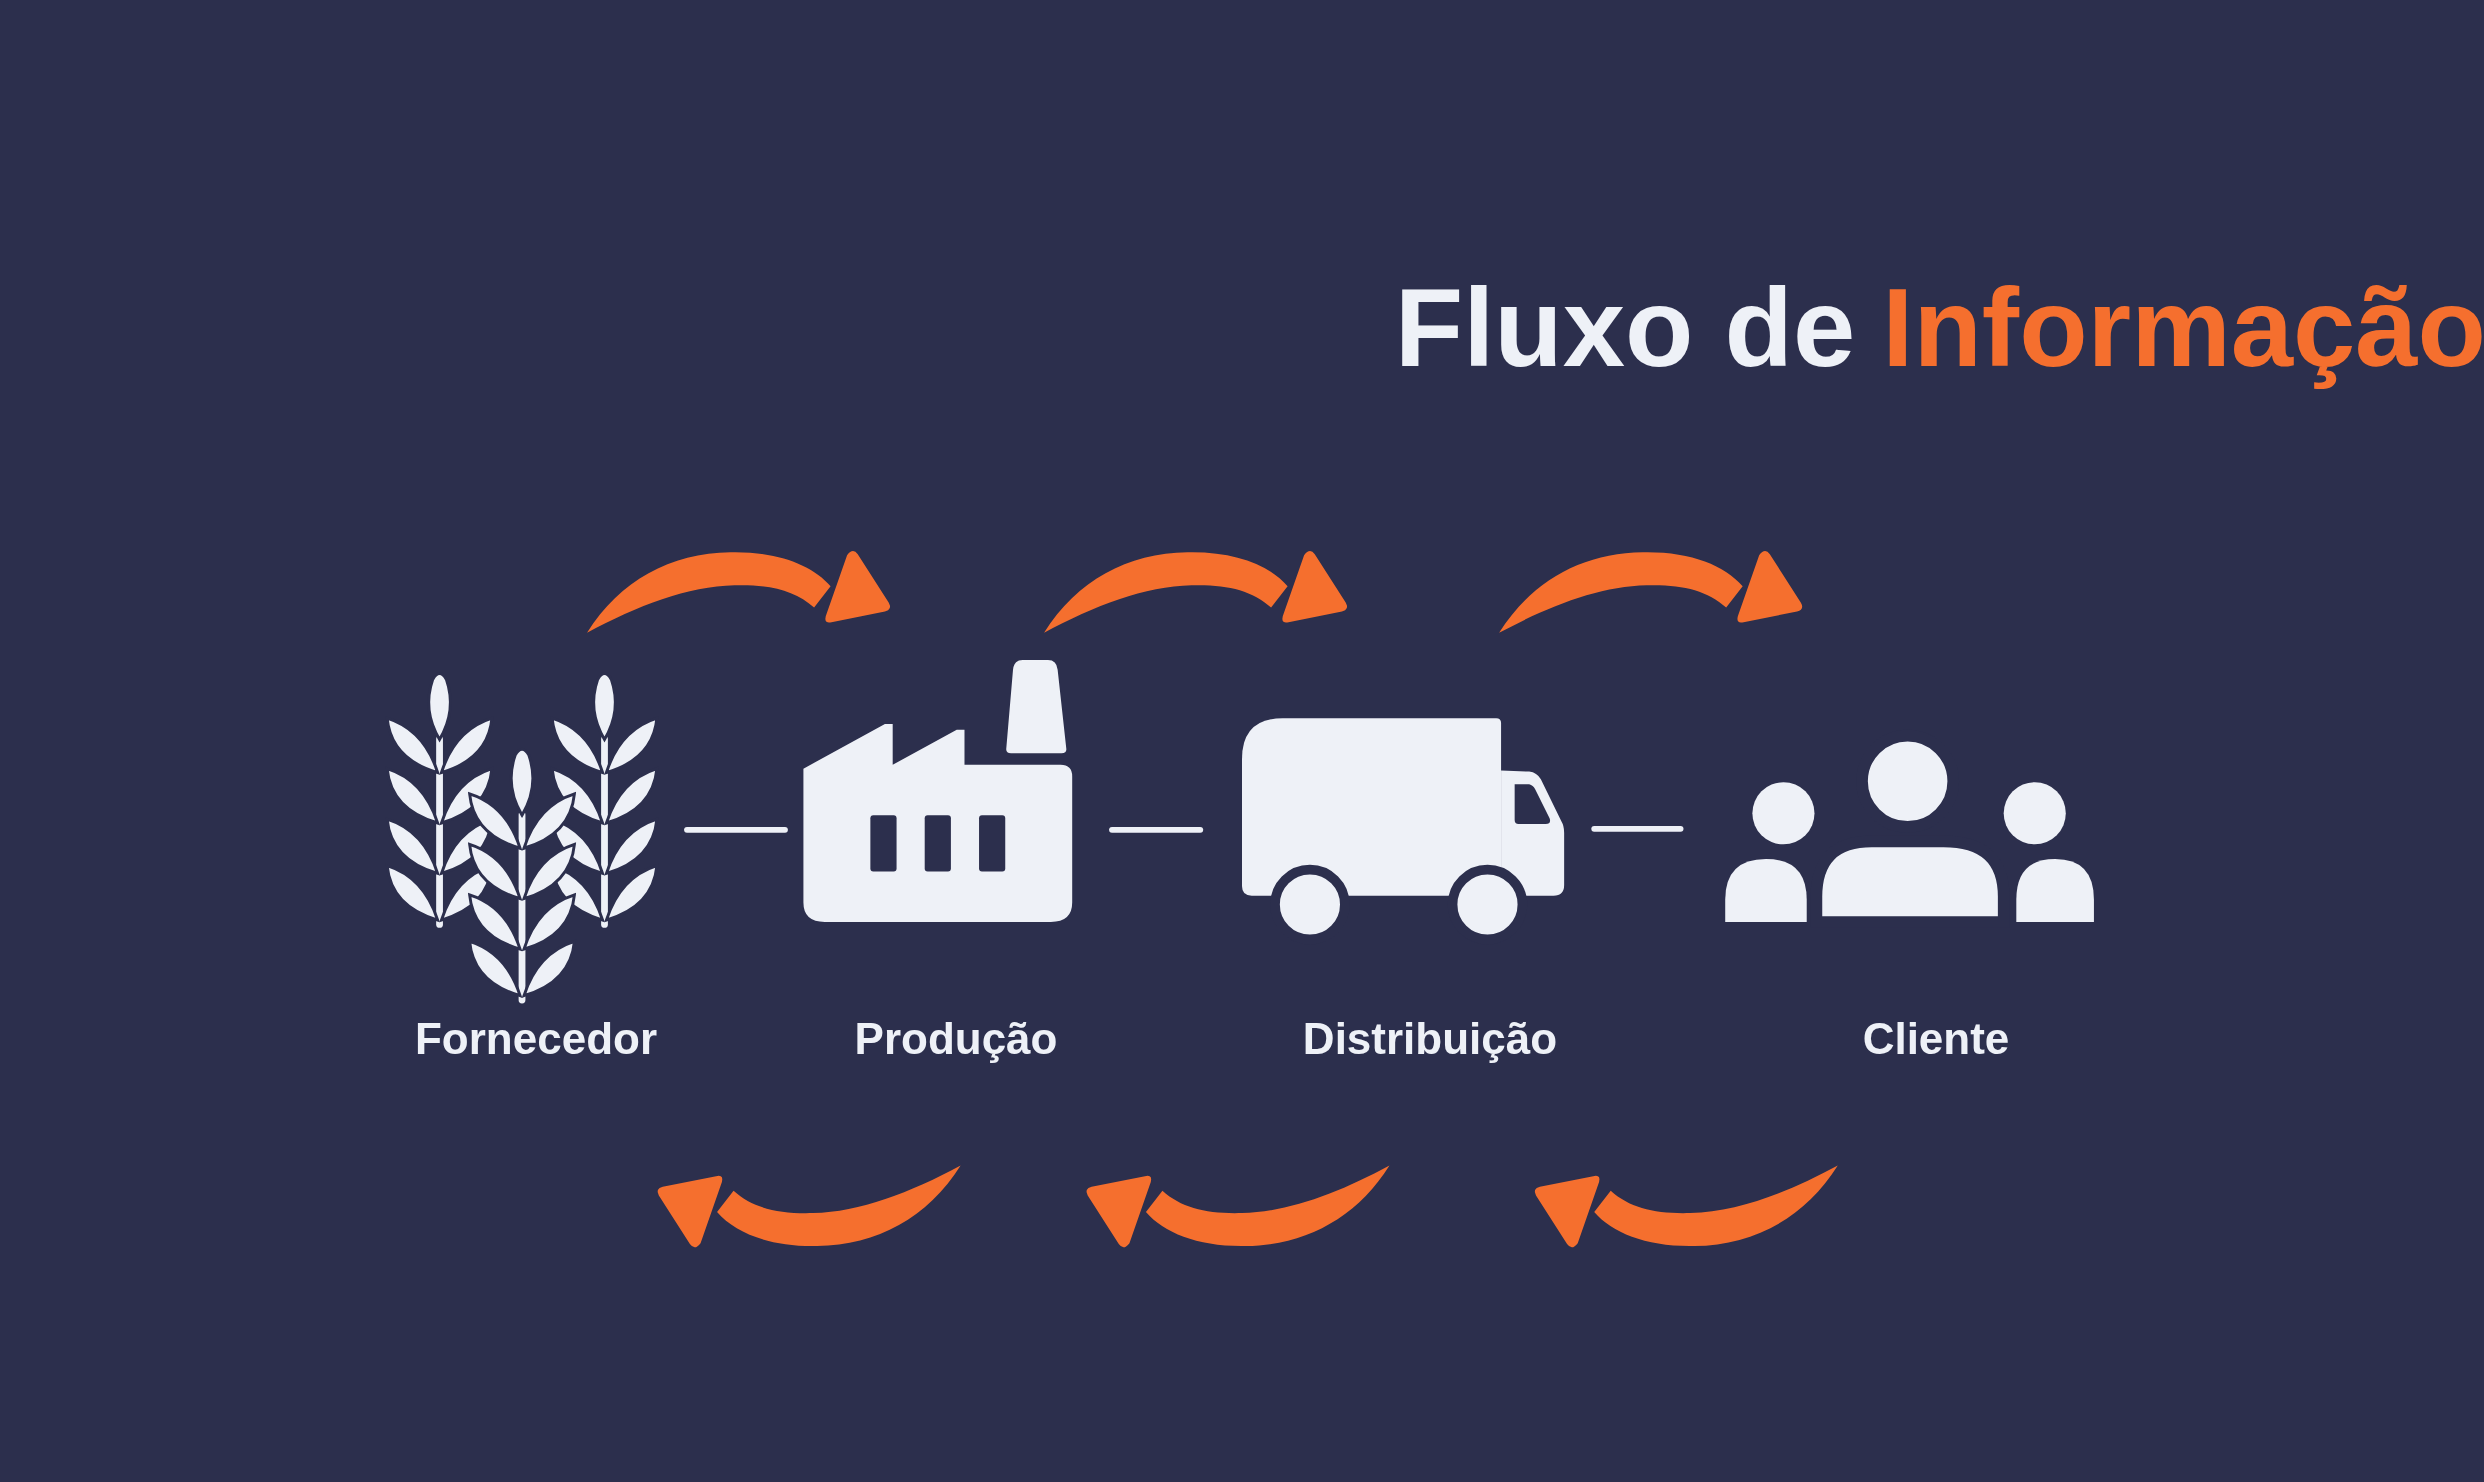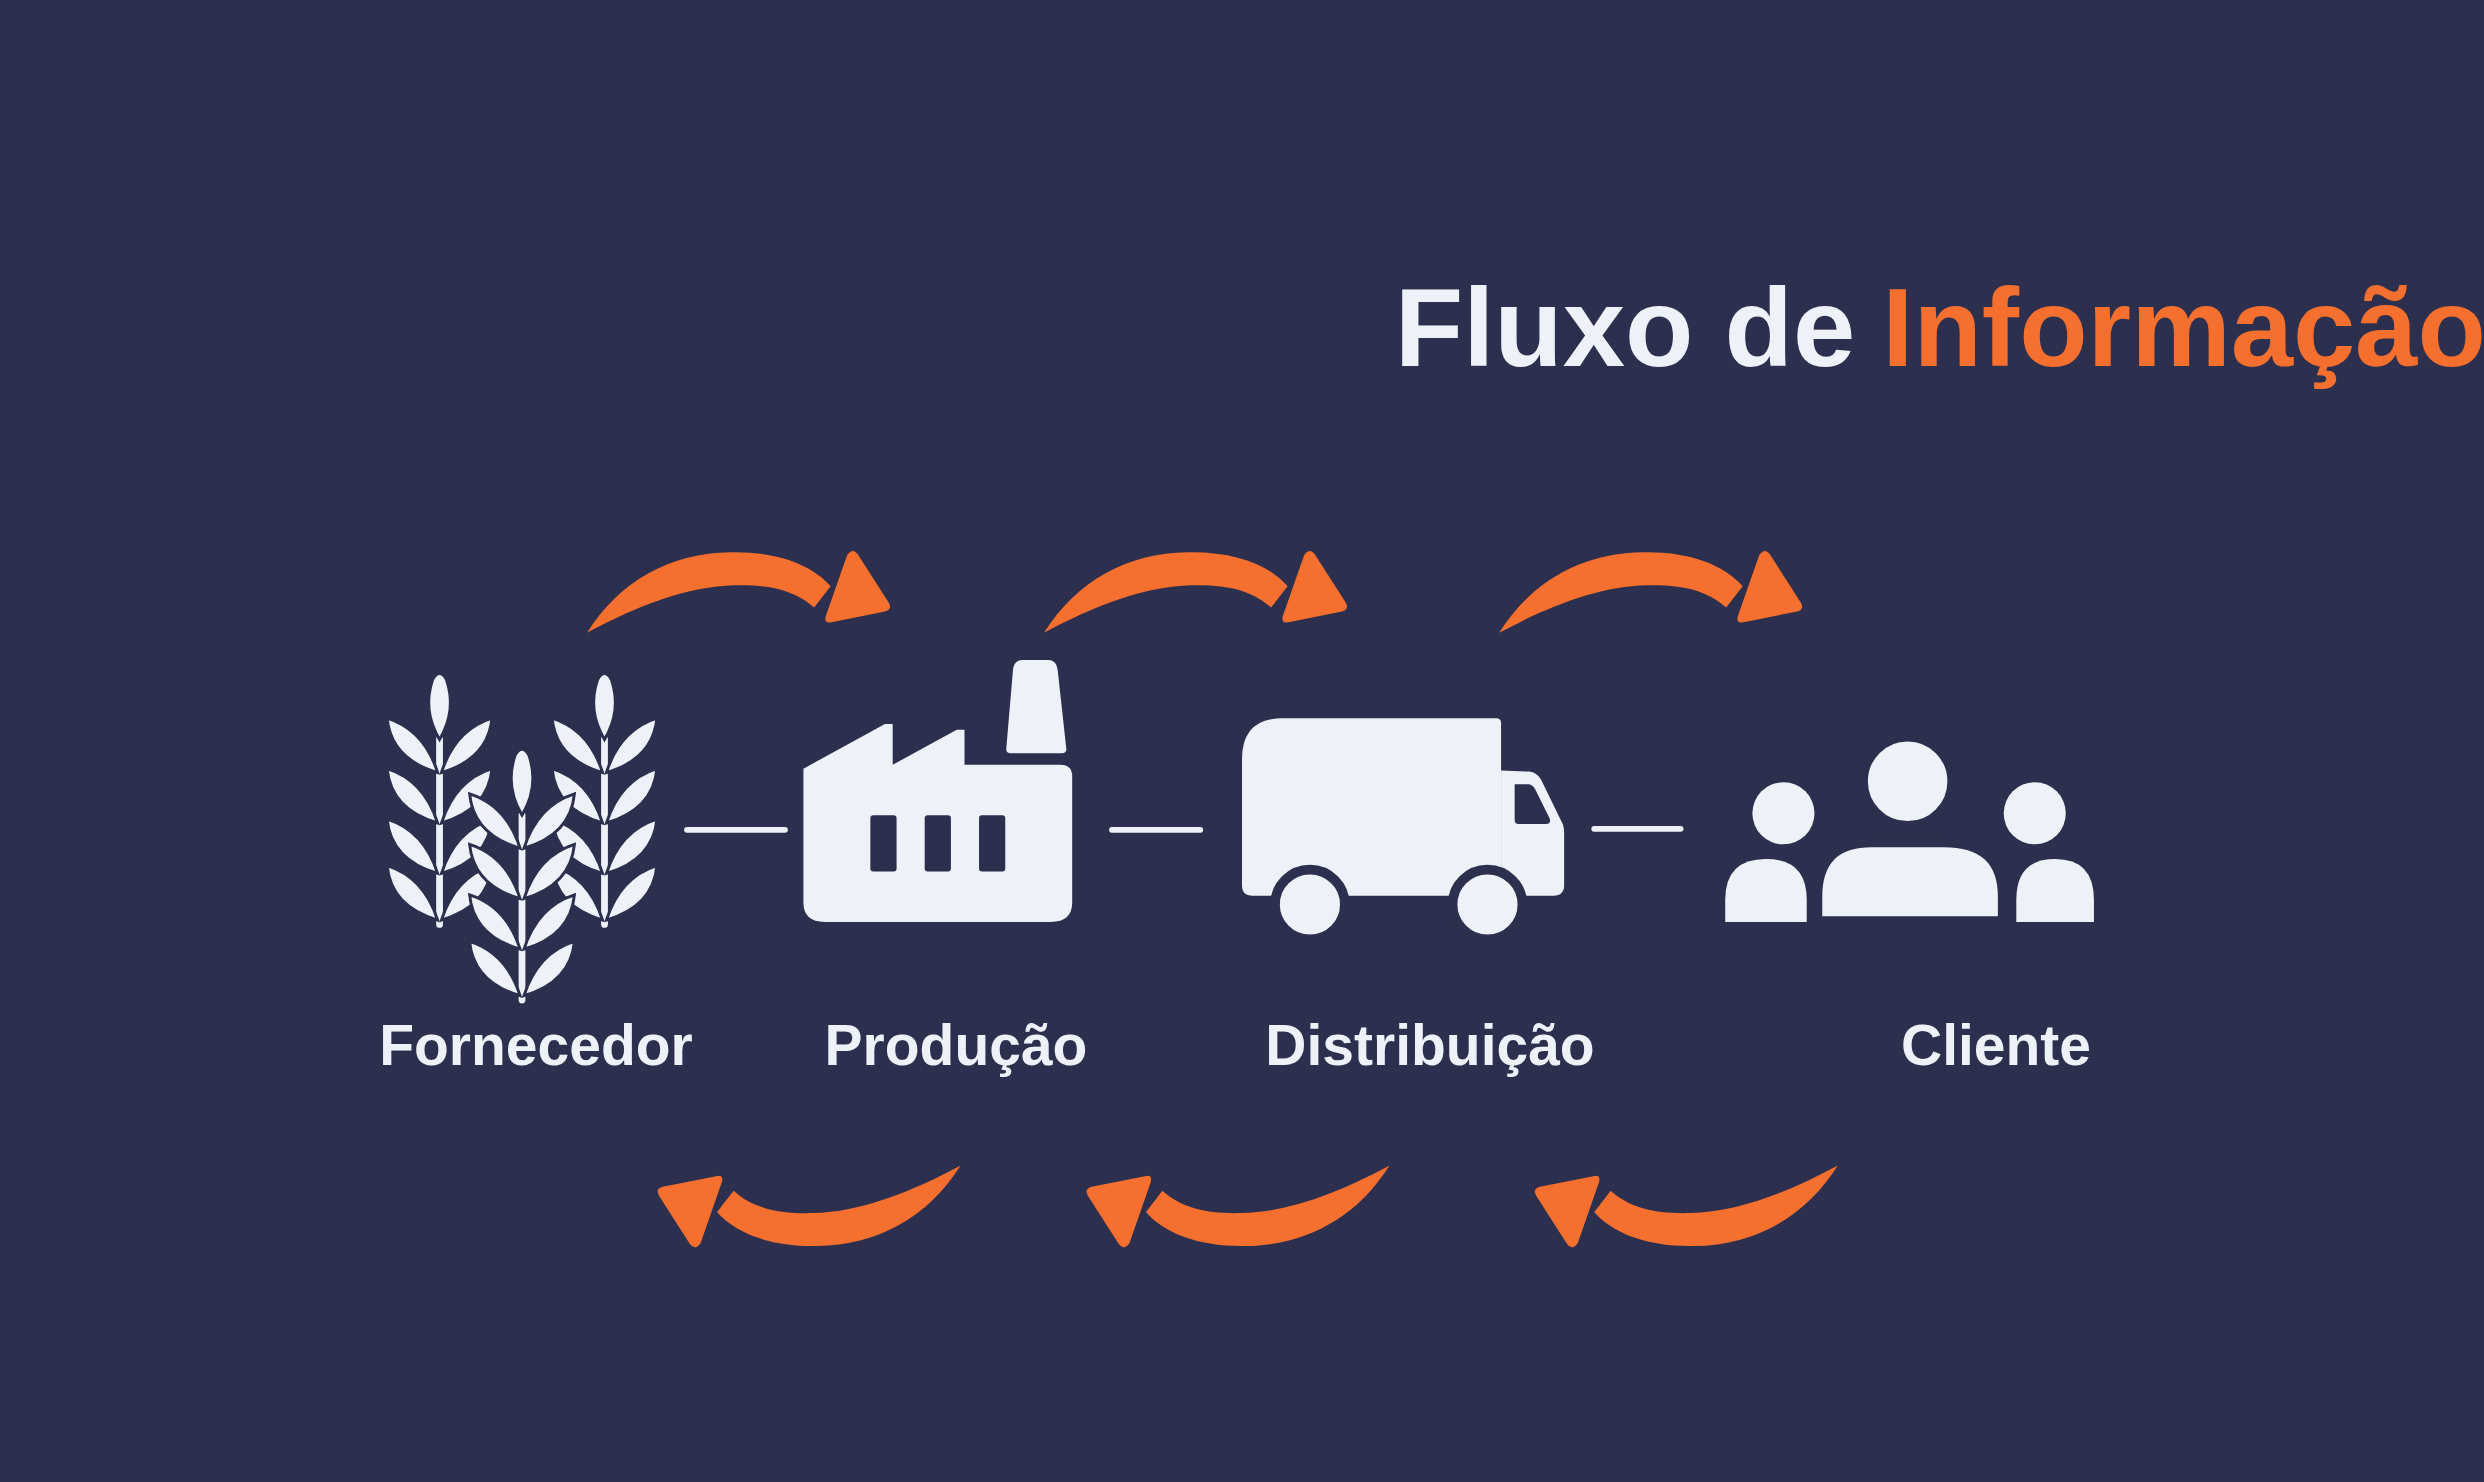--- a/index.html
+++ b/index.html
@@ -31,21 +31,21 @@
     margin-left:27px;
   }
   .flow-svg{
     position:absolute;
     left:0;top:0;width:2484px;height:1483px;
   }
   .stage-label{
     position:absolute;
     top:1017px;
     transform:translateX(-50%);
-    font-size:57px;
+    font-size:44px;
     font-weight:bold;
     line-height:1;
     color:var(--fg);
     white-space:nowrap;
   }
   .white-fill{fill:var(--fg);}
   .navy-fill{fill:var(--bg);}
   .orange-fill{fill:var(--accent);}
   .wheel{fill:var(--fg);stroke:var(--bg);stroke-width:10;}
   .halo{fill:var(--fg);stroke:var(--bg);stroke-width:12;}
@@ -128,16 +128,16 @@
       <g>
         <circle class="halo" cx="196" cy="125" r="47"></circle>
         <path class="halo" d="M102 270 L102 244 Q102 187 159 187 L233 187 Q295 187 295 244 L295 270 Z"></path>
       </g>
     </g>
   </svg>
 
   <div class="stage-label" style="left:536px">Fornecedor</div>
   <div class="stage-label" style="left:1430px">Distribuição</div>
   <div class="stage-label" style="left:956px">Produção</div>
-  <div class="stage-label" style="left:1996px">Cliente</div>
+  <div class="stage-label" style="left:1936px">Cliente</div>
 
 </div>
 
 
 </body></html>

